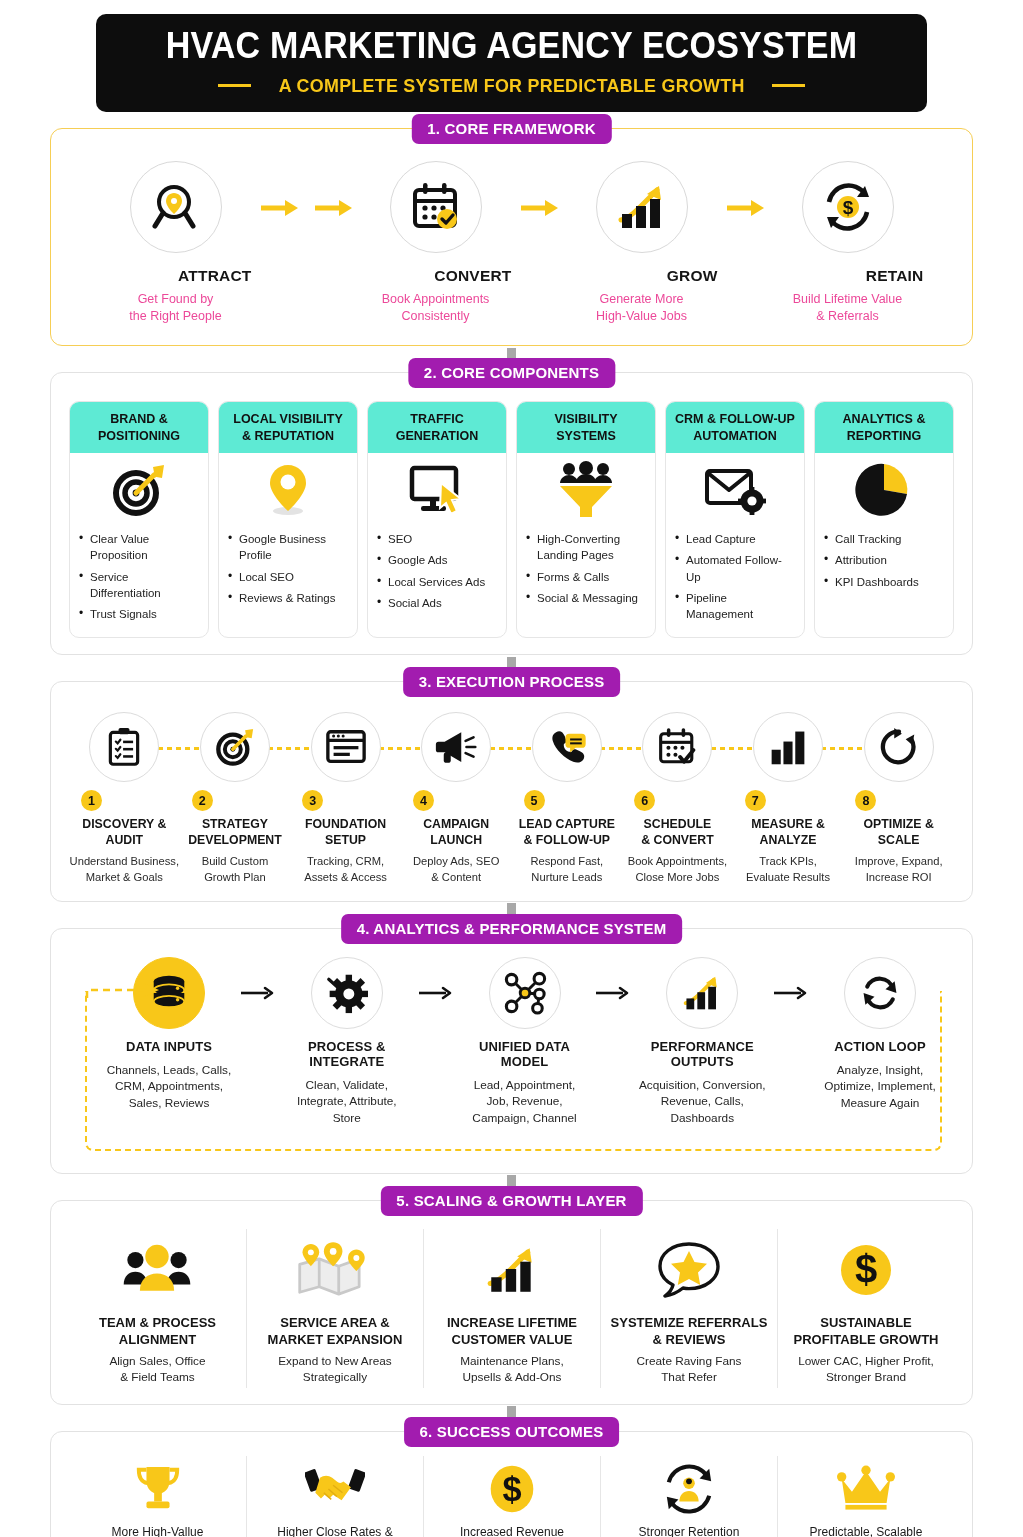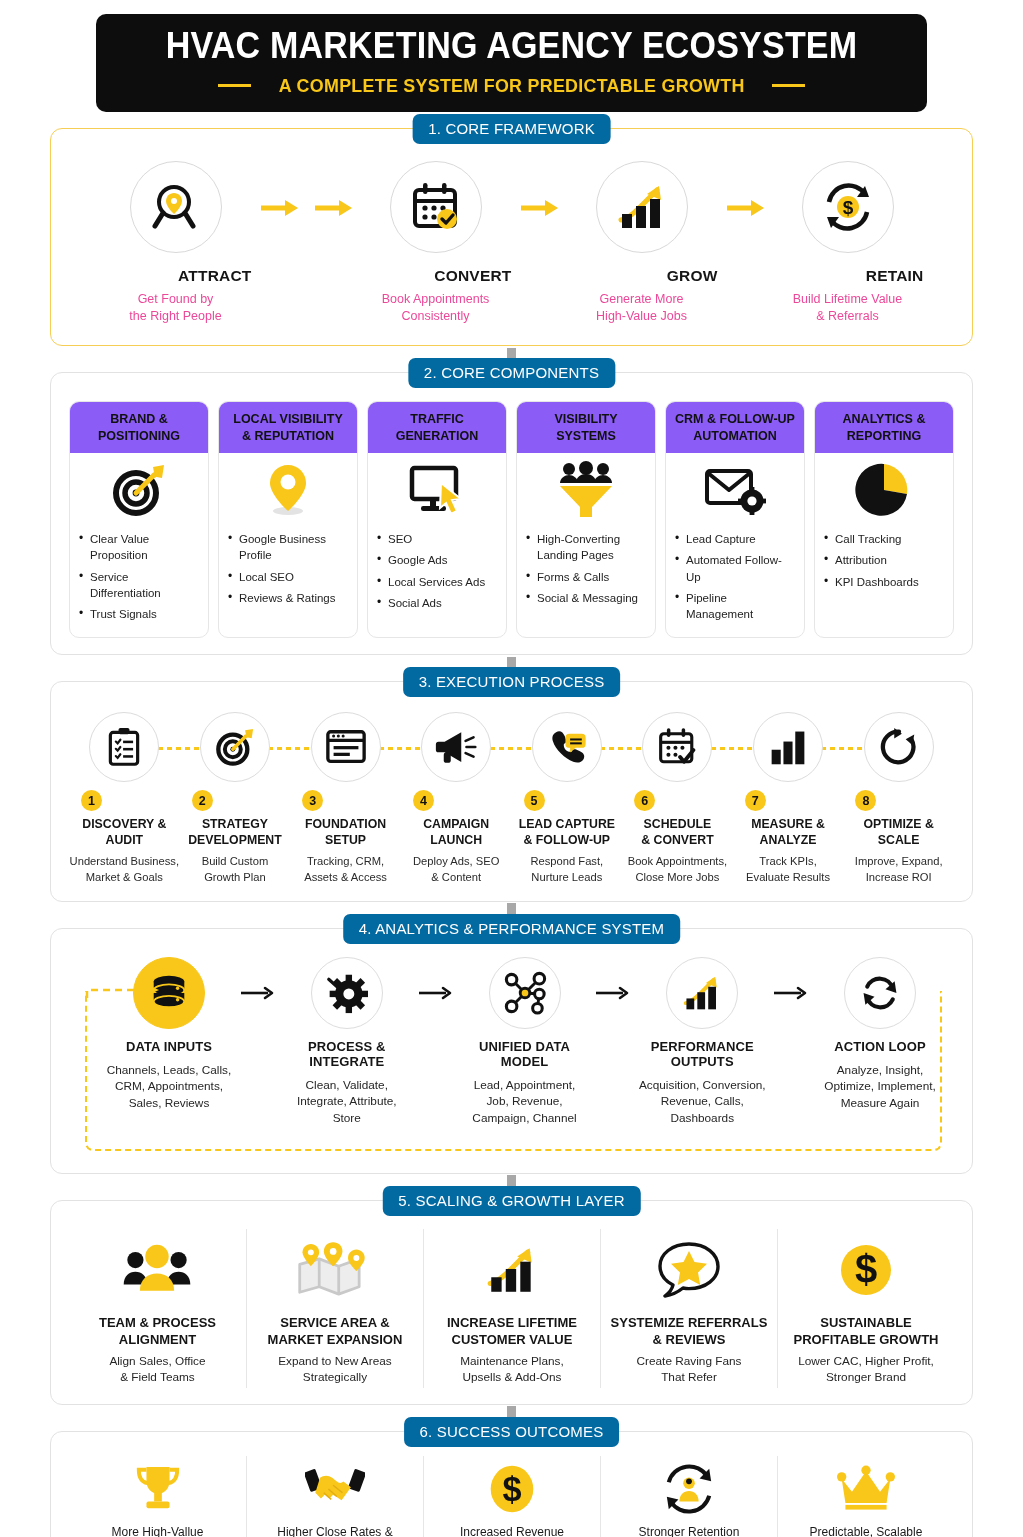--- a/index.html
+++ b/index.html
@@ -47,24 +47,24 @@
   }
 
   
   .section-wrap { position: relative; margin: 0 50px; }
   .badge {
     position: absolute;
     left: 50%;
     transform: translateX(-50%);
     top: -14px;
     z-index: 5;
-    background: #0369a1;
+    background: #a21caf;
     color: #ffffff;
     font-size: 15px;
-    font-weight: normal;
+    font-weight: bold;
     letter-spacing: 0.2px;
     padding: 6px 16px 7px 16px;
     border-radius: 7px;
     white-space: nowrap;
   }
   .panel {
     border: 1.5px solid #e2e2e2;
     border-radius: 12px;
     background: #ffffff;
     padding: 26px 18px 16px 18px;
@@ -110,21 +110,21 @@
   .s2-row { display: flex; gap: 9px; justify-content: center; padding-top: 2px; }
   .s2-card {
     width: 146px;
     border: 1.5px solid #e6e6e6;
     border-radius: 10px;
     overflow: hidden;
     background: #fff;
     display: flex; flex-direction: column;
   }
   .s2-head {
-    background: #8b5cf6;
+    background: #5eead4;
     color: #111;
     text-align: center;
     font-size: 12.5px;
     font-weight: bold;
     line-height: 1.3;
     padding: 9px 4px 9px 4px;
   }
   .s2-icon { height: 74px; display: flex; align-items: center; justify-content: center; }
   .s2-list { padding: 4px 9px 10px 9px; }
   .s2-list li {

